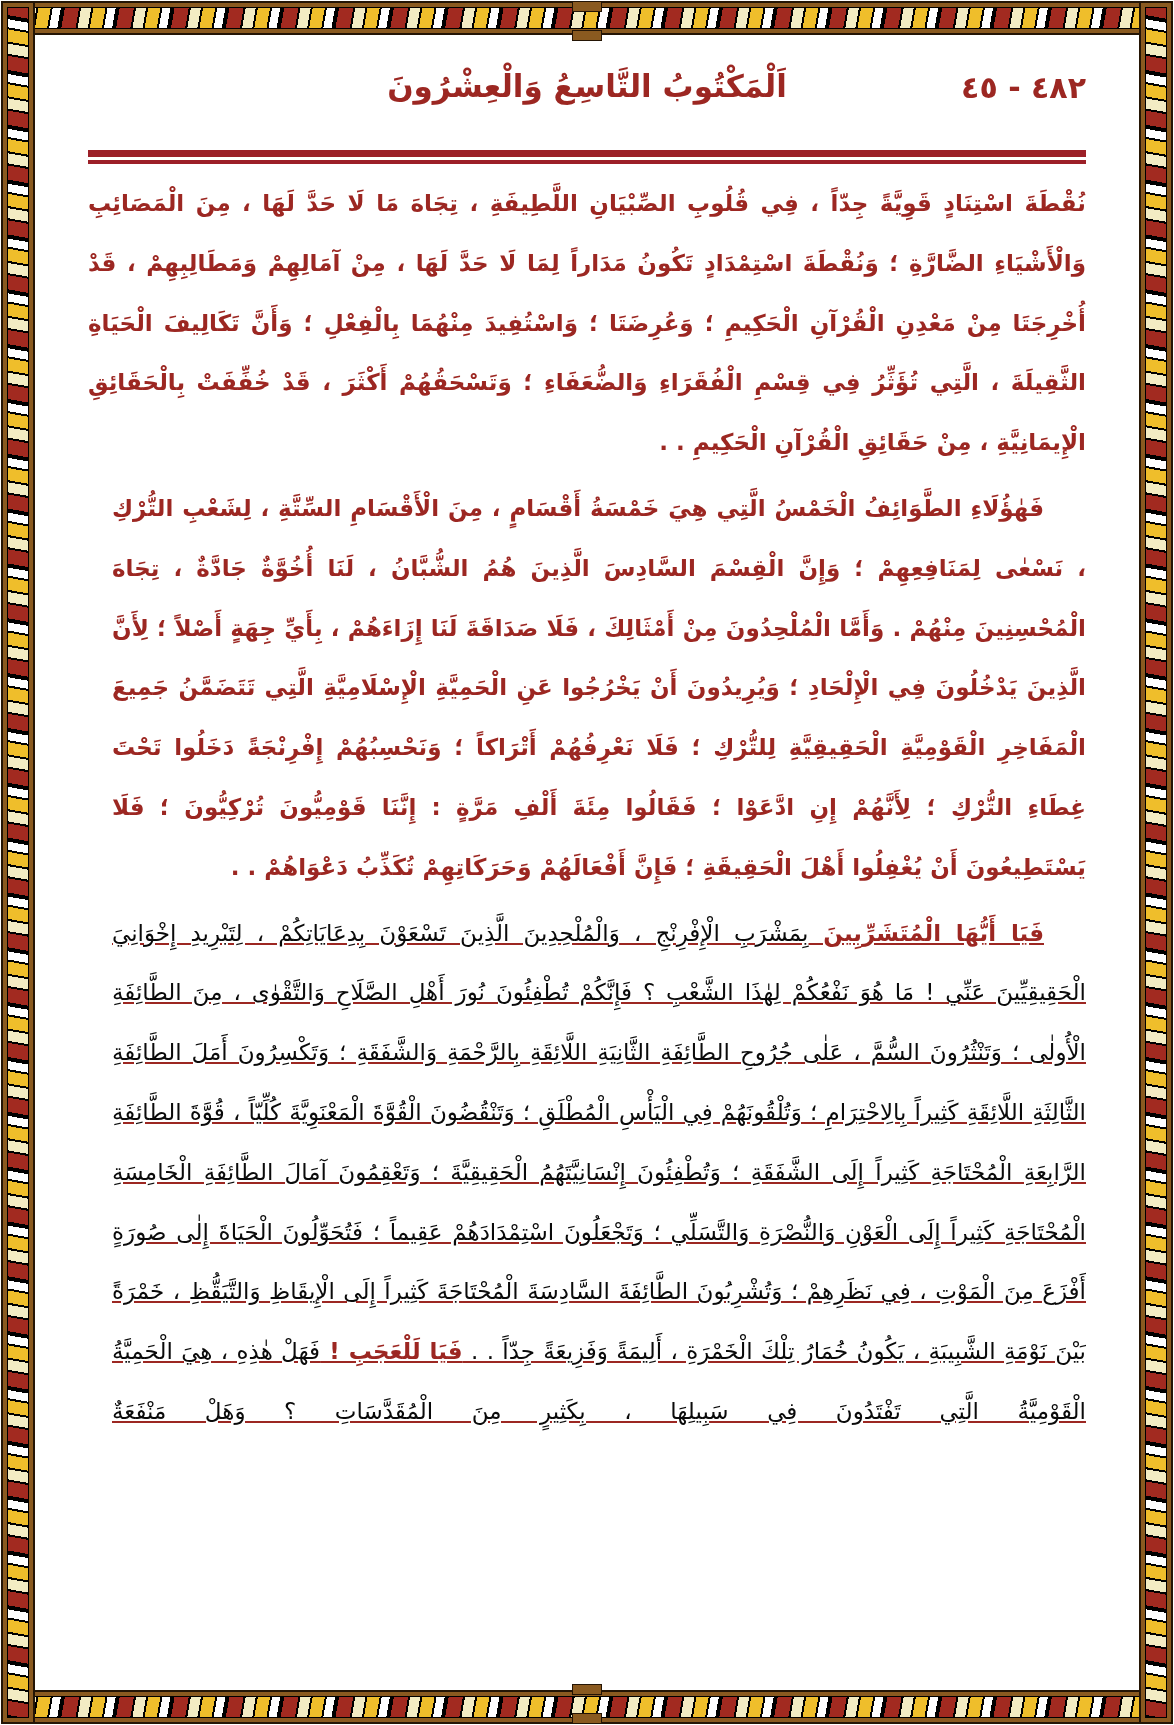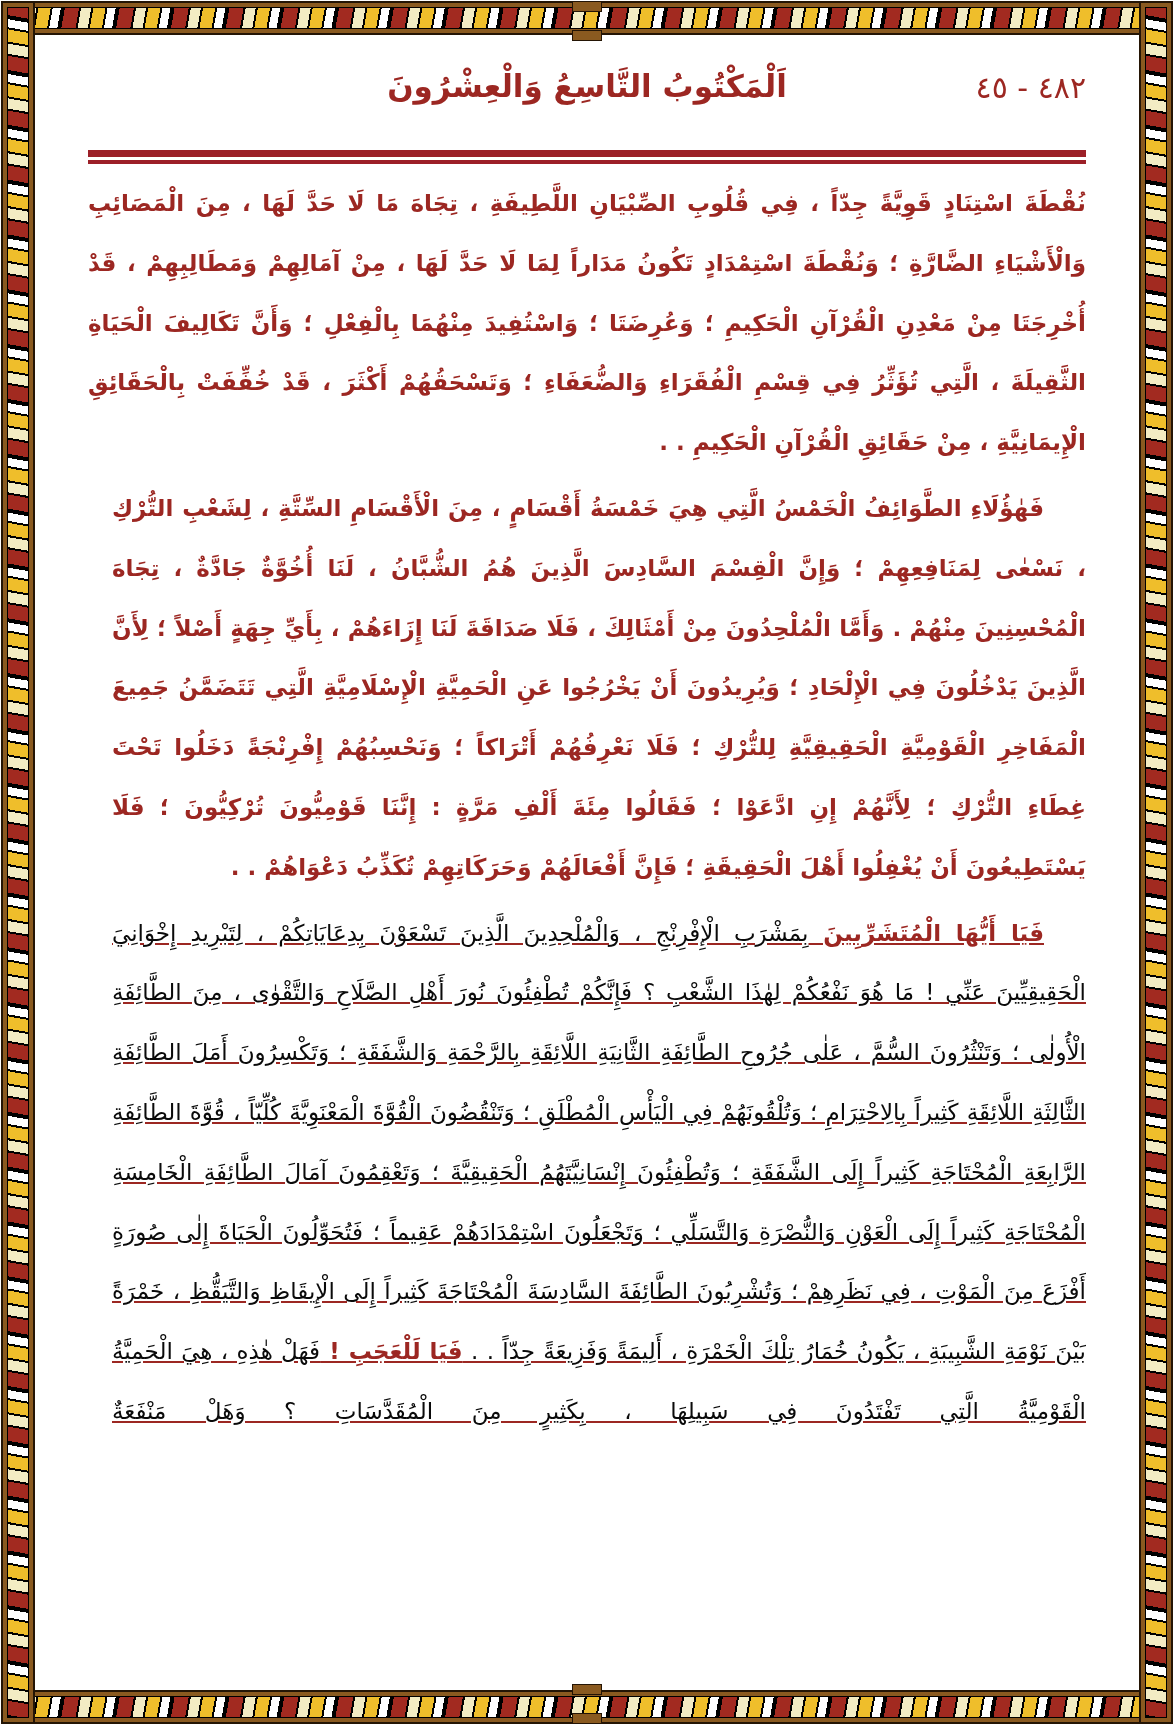--- a/index.html
+++ b/index.html
@@ -43,21 +43,21 @@
   
   .content{
     position:absolute;top:44px;left:88px;right:88px;bottom:40px;
     direction:rtl;
     overflow:hidden;
     color:#9c2722;
   }
   .page-header{position:relative;height:92px;}
   .page-number{
     position:absolute;left:auto;right:0;top:26px;
-    font-size:30px;font-weight:normal;color:#9c2722;
+    font-size:30px;font-weight:bold;color:#9c2722;
     letter-spacing:2px;
   }
   .page-title{
     text-align:center;
     padding-top:24px;
     font-size:31px;font-weight:bold;color:#9c2722;
   }
   .double-rule{
     height:3px;
     border-top:7px solid #9c2028;

